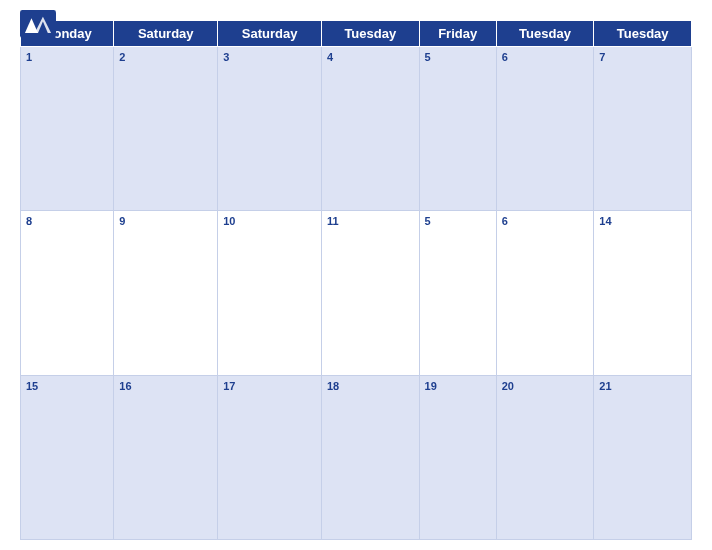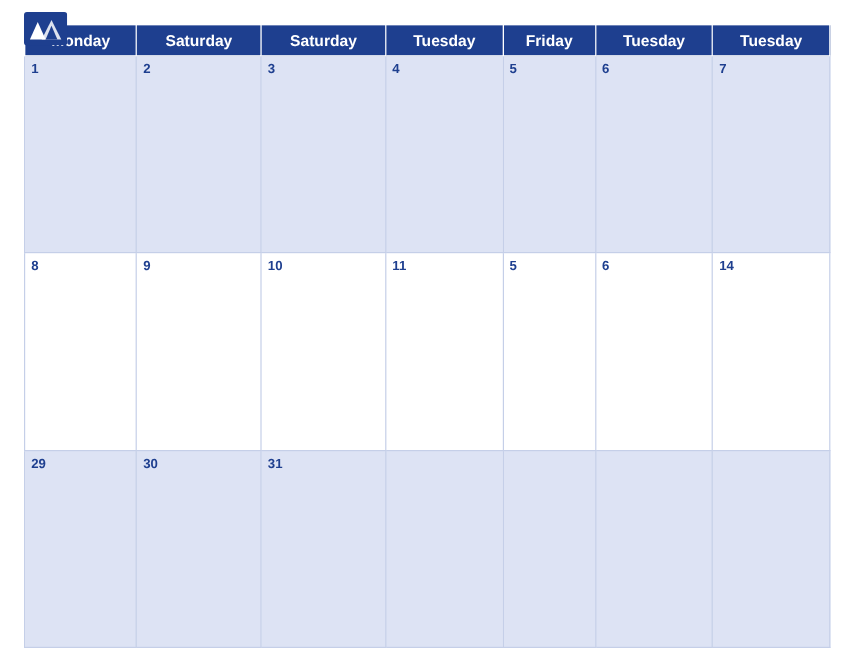--- a/index.html
+++ b/index.html
@@ -164,22 +164,22 @@
       <tr class="row-white">
         <td><span class="day-num">8</span></td>
         <td><span class="day-num">9</span></td>
         <td><span class="day-num">10</span></td>
         <td><span class="day-num">11</span></td>
         <td><span class="day-num">5</span></td>
         <td><span class="day-num">6</span></td>
         <td><span class="day-num">14</span></td>
       </tr>
       <tr class="row-shaded">
-        <td><span class="day-num">29</span></td>
-        <td><span class="day-num">30</span></td>
-        <td><span class="day-num">31</span></td>
-        <td class="empty-cell" style="background: rgb(255, 255, 255);"></td>
-        <td class="empty-cell" style="background: rgb(255, 255, 255);"></td>
-        <td class="empty-cell" style="background: rgb(255, 255, 255);"></td>
-        <td class="empty-cell" style="background: rgb(255, 255, 255);"></td>
+        <td><span class="day-num">15</span></td>
+        <td><span class="day-num">16</span></td>
+        <td><span class="day-num">17</span></td>
+        <td><span class="day-num">18</span></td>
+        <td><span class="day-num">19</span></td>
+        <td><span class="day-num">20</span></td>
+        <td><span class="day-num">21</span></td>
       </tr>
     </tbody>
 </table>
 
 </body></html>

